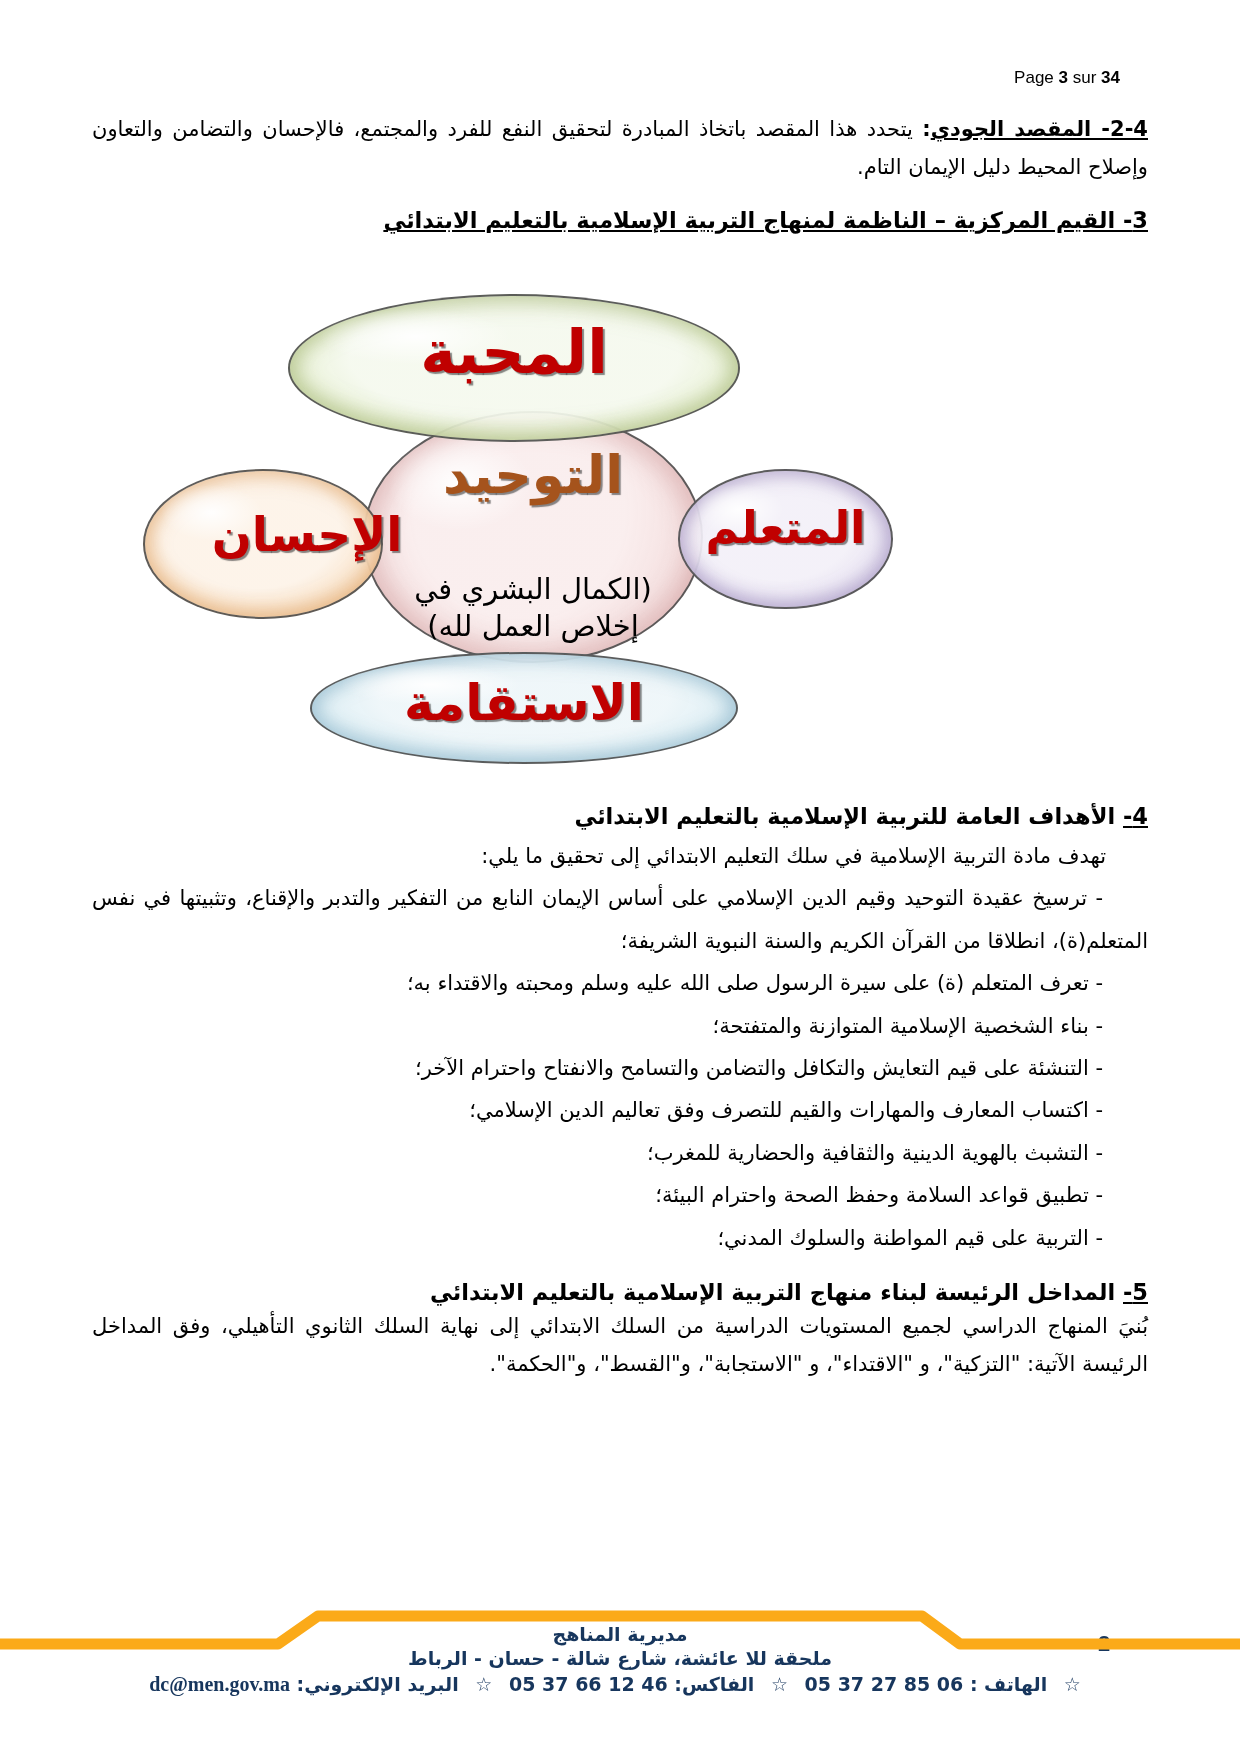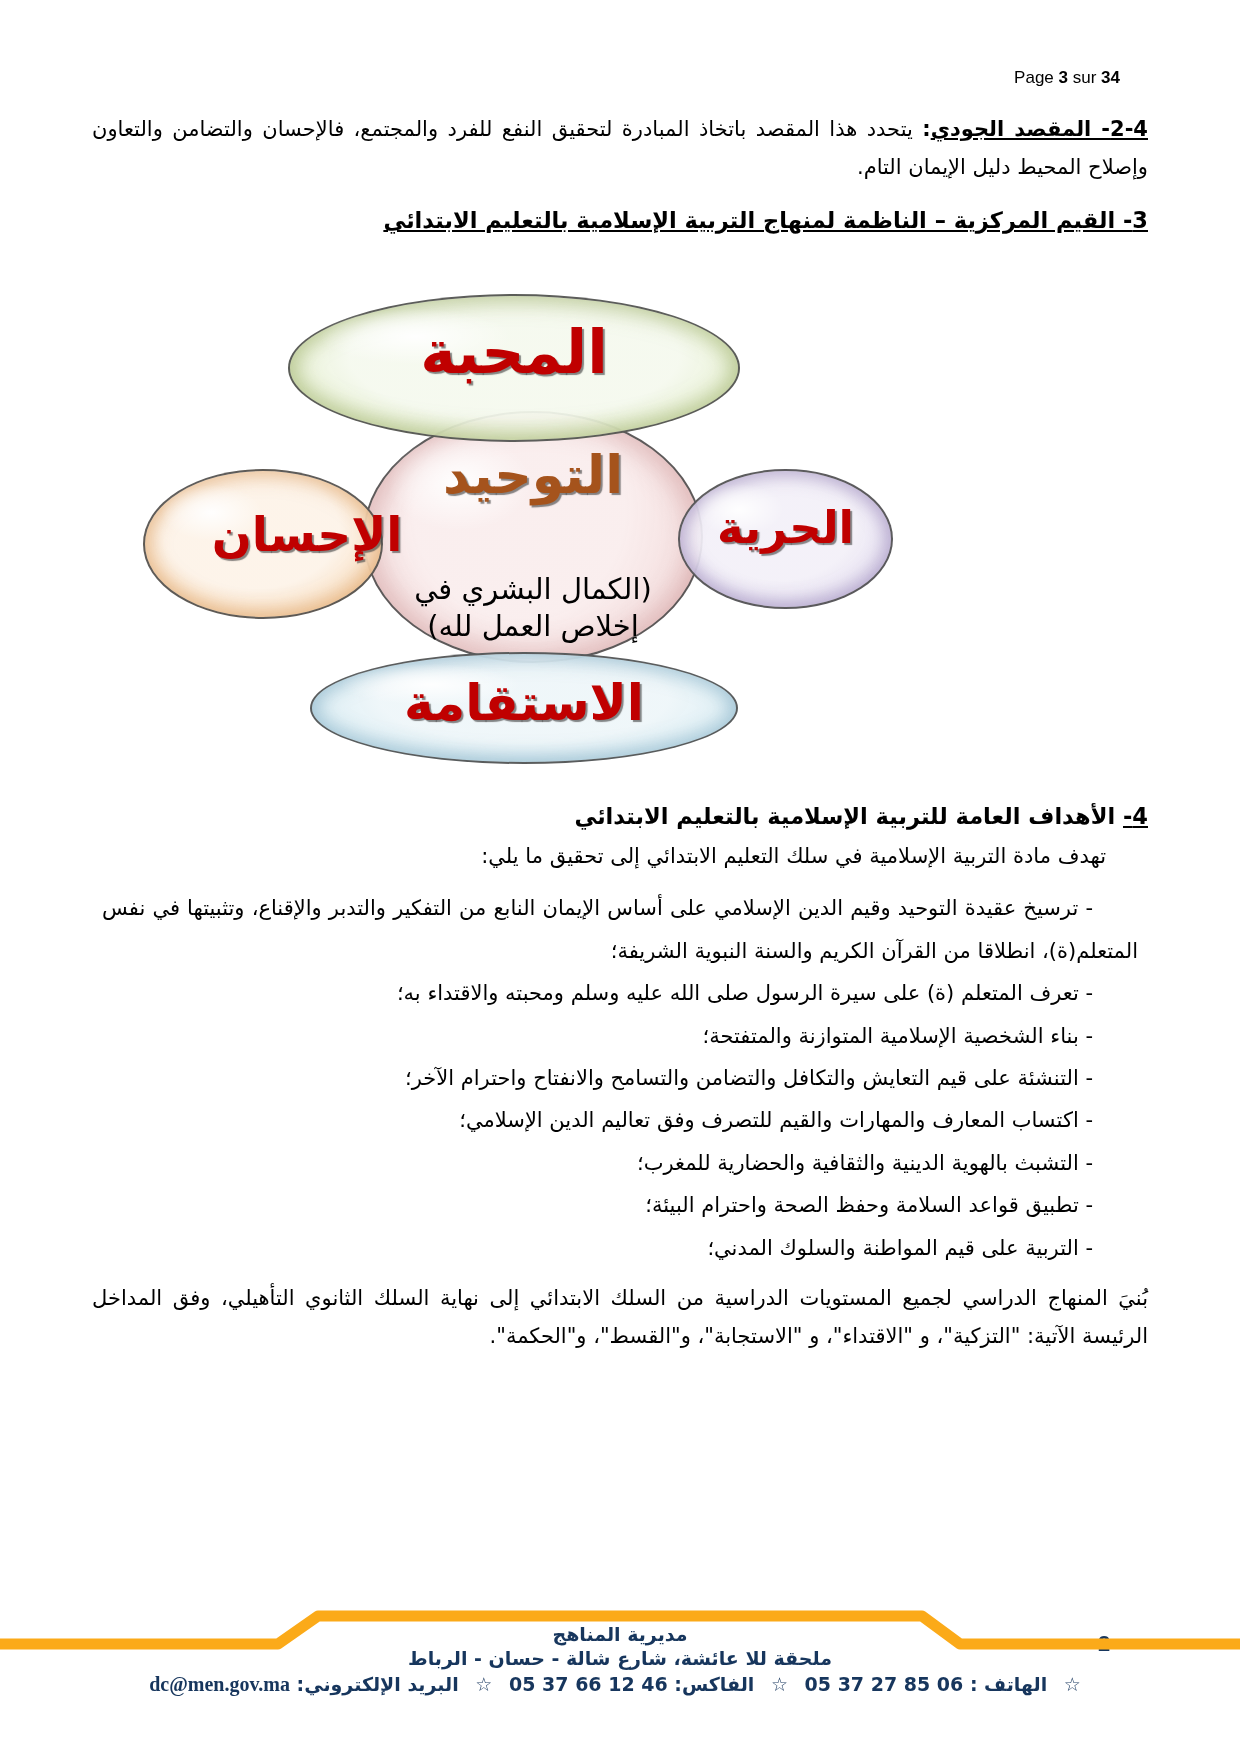--- a/index.html
+++ b/index.html
@@ -38,21 +38,21 @@
   .lab-top{left:196px;top:28px;width:452px;font-size:60px;}
   .lab-center{left:291px;top:156px;width:300px;font-size:52px;color:#A5531C;}
   .lab-sub{left:301px;top:282px;width:280px;font-size:29px;color:#000;font-weight:normal;
      text-shadow:none;line-height:1.25;white-space:normal;}
   .lab-left{left:60px;top:218px;width:310px;font-size:47px;}
   .lab-right{left:596px;top:212px;width:195px;font-size:45px;}
   .lab-bottom{left:218px;top:385px;width:428px;font-size:50px;}
   
   .sec4-h{}
   .intro{direction:rtl;text-align:right;font-size:21px;line-height:1.9;text-indent:42px;margin-top:8px;}
-  ul.goals{list-style:none;margin:10px;padding:0;direction:rtl;}
+  ul.goals{list-style:none;margin:0;padding:0;direction:rtl;}
   ul.goals li{font-size:21px;line-height:2.02;text-align:justify;text-indent:45px;}
   
   .footer{position:absolute;left:0;top:1603px;width:1240px;height:151px;}
   .ribbon{position:absolute;left:0;top:0;z-index:2;}
   .pagenum-artifact{position:absolute;left:1098px;top:28px;z-index:1;font-size:22px;
      color:#17365D;font-weight:bold;}
   .ftext{position:absolute;z-index:3;width:100%;text-align:center;color:#17365D;
      font-weight:bold;direction:rtl;}
   .f1{top:20px;font-size:19px;letter-spacing:1px;}
   .f2{top:44px;font-size:19px;}
@@ -76,39 +76,40 @@
     <div class="bubble bub-center"></div>
     <div class="bubble bub-top"></div>
     <div class="bubble bub-left"></div>
     <div class="bubble bub-right"></div>
     <div class="bubble bub-bottom"></div>
 
     <div class="dlabel lab-top">المحبة</div>
     <div class="dlabel lab-center">التوحيد</div>
     <div class="dlabel lab-sub"><span>(الكمال البشري في</span><br><span>إخلاص العمل لله)</span></div>
     <div class="dlabel lab-left">الإحسان</div>
-    <div class="dlabel lab-right">الحرية</div>
+    <div class="dlabel lab-right">المتعلم</div>
     <div class="dlabel lab-bottom">الاستقامة</div>
   </div>
 
   <div class="h-line sec4-h"><span class="u">4-</span><span> الأهداف العامة للتربية الإسلامية بالتعليم الابتدائي</span></div>
 
   <div class="intro">تهدف مادة التربية الإسلامية في سلك التعليم الابتدائي إلى تحقيق ما يلي:</div>
 
   <ul class="goals">
       <li>- ترسيخ عقيدة التوحيد وقيم الدين الإسلامي على أساس الإيمان النابع من التفكير والتدبر والإقناع، وتثبيتها في نفس المتعلم(ة)، انطلاقا من القرآن الكريم والسنة النبوية الشريفة؛</li>
       <li>- تعرف المتعلم (ة) على سيرة الرسول صلى الله عليه وسلم ومحبته والاقتداء به؛</li>
       <li>- بناء الشخصية الإسلامية المتوازنة والمتفتحة؛</li>
       <li>- التنشئة على قيم التعايش والتكافل والتضامن والتسامح والانفتاح واحترام الآخر؛</li>
       <li>- اكتساب المعارف والمهارات والقيم للتصرف وفق تعاليم الدين الإسلامي؛</li>
       <li>- التشبث بالهوية الدينية والثقافية والحضارية للمغرب؛</li>
       <li>- تطبيق قواعد السلامة وحفظ الصحة واحترام البيئة؛</li>
       <li>- التربية على قيم المواطنة والسلوك المدني؛</li>
     </ul>
 
+  <div class="h-line" style="margin-top:20px;"><span class="u">5-</span><span> المداخل الرئيسة لبناء منهاج التربية الإسلامية بالتعليم الابتدائي</span></div>
 
   <p class="para" style="margin-top:2px;">بُنيَ المنهاج الدراسي لجميع المستويات الدراسية من السلك الابتدائي إلى نهاية السلك الثانوي التأهيلي، وفق المداخل الرئيسة الآتية: "التزكية"، و "الاقتداء"، و "الاستجابة"، و"القسط"، و"الحكمة".</p>
 
 </div>
 
 <div class="footer">
   <div class="pagenum-artifact latin">2</div>
   <svg class="ribbon" width="1240" height="60" viewBox="0 0 1240 60">
     <polyline points="0,41 278,41 318,13 922,13 960,41 1240,41" fill="none" stroke="#FBAA19" stroke-width="11" stroke-linejoin="round"></polyline>
   </svg>

